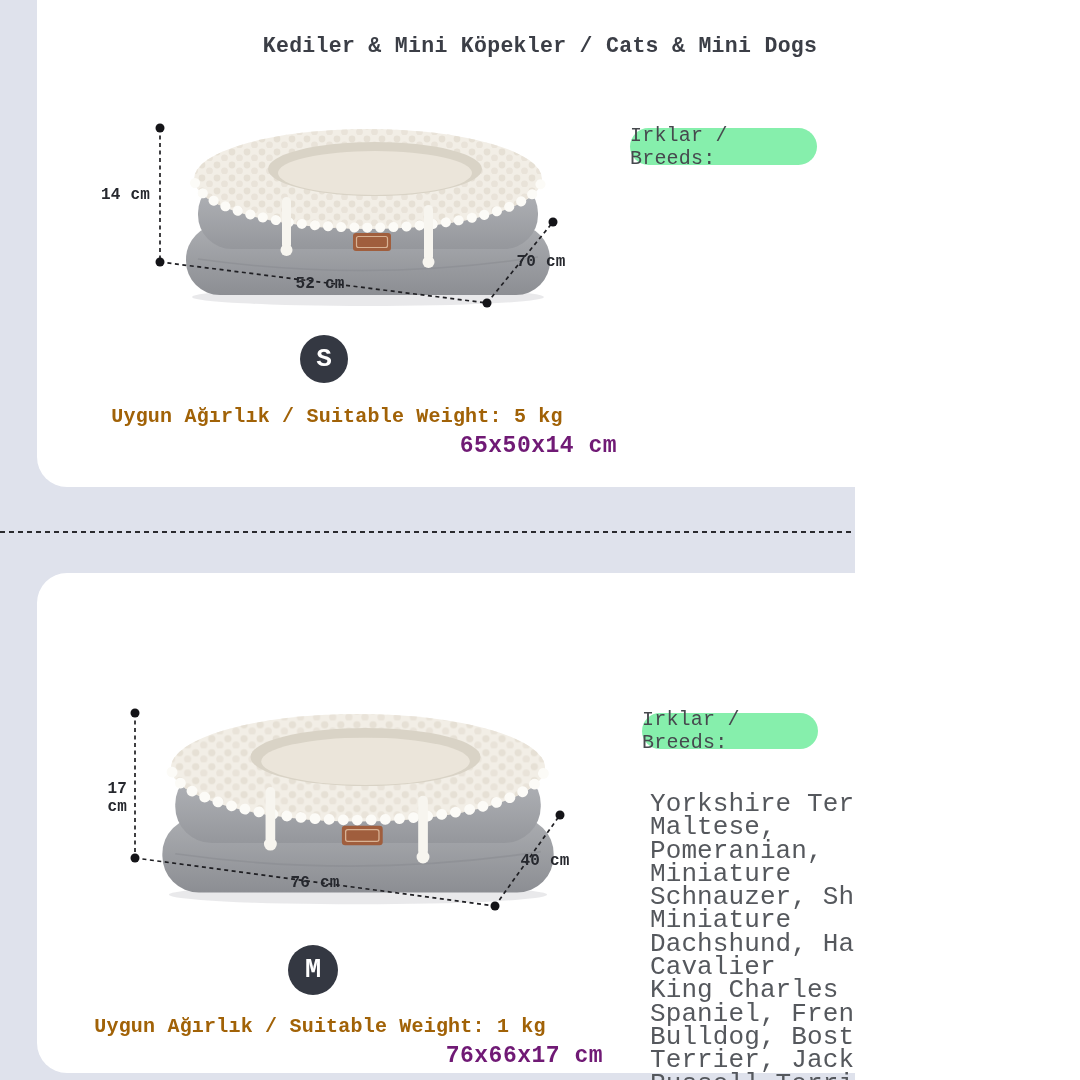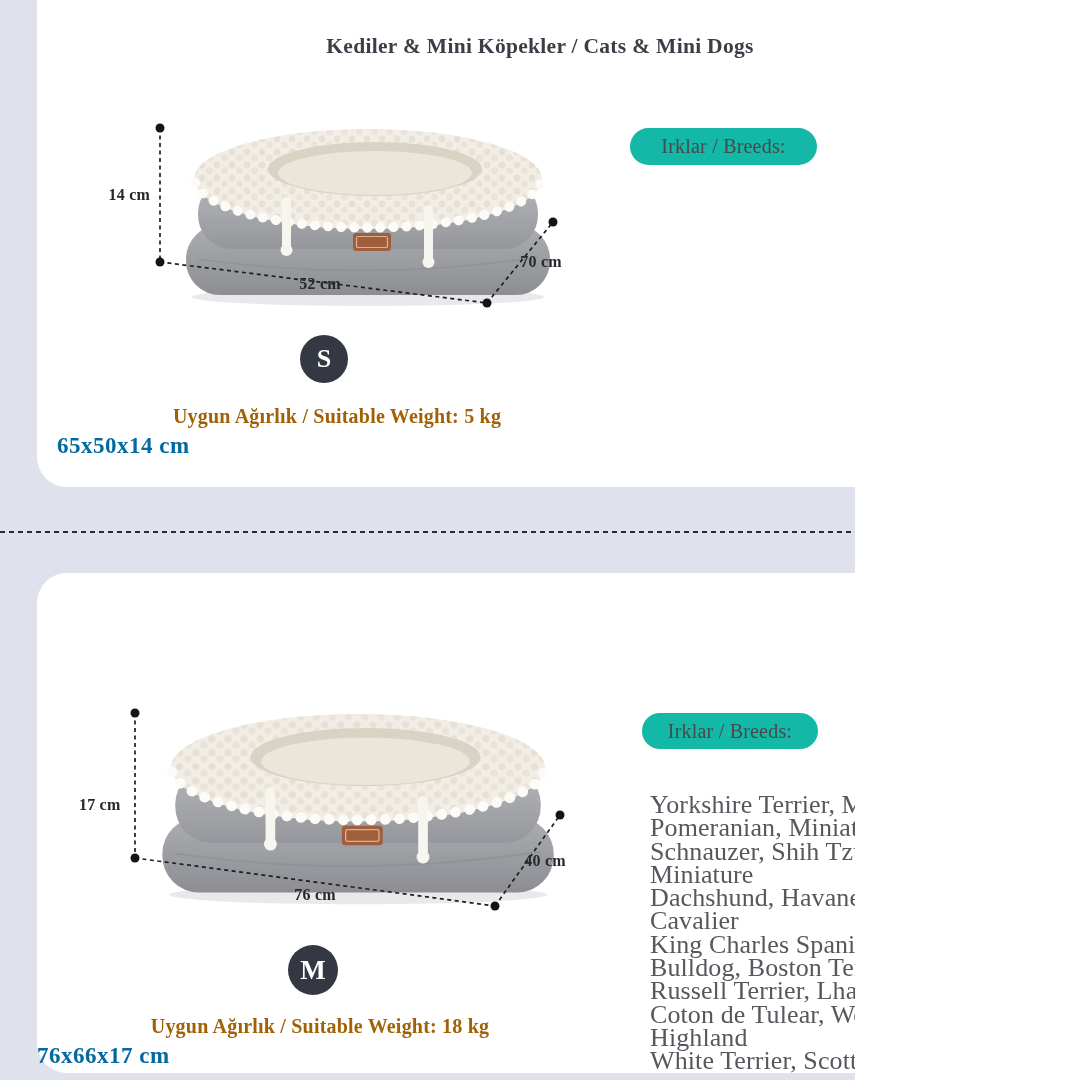--- a/index.html
+++ b/index.html
@@ -1,19 +1,19 @@
 <!DOCTYPE html>
 <html><head>
 <meta charset="utf-8">
 <style>
   html,body{margin:0;padding:0;}
   .page{
     position:relative; width:855px; height:1080px; overflow:hidden;
     background:#dfe2ec;
-    font-family:Liberation Serif, serif;
+    font-family:Liberation Mono, monospace;
     color:#3b3e46;
   }
   .card{
     position:absolute; left:37px; width:1006px;
     background:#ffffff; border-radius:30px;
   }
   .card1{ top:-44px; height:531px; }
   .card2{ top:573px; height:500px; }
   .divider{
     position:absolute; left:0; top:531px; width:1080px; height:2px;
@@ -27,21 +27,21 @@
   .title2{ left:558px; width:280px; top:53px; }
   .figure{ position:absolute; }
   .figure svg{ position:absolute; left:0; top:0; }
   .fig1{ left:63px; top:149px; width:490px; height:215px; }
   .fig2{ left:48px; top:117px; width:510px; height:240px; }
   .dim-label{
     position:absolute; font-size:16px; font-weight:700; color:#26282e;
     letter-spacing:.2px;
   }
   .pill{
-    position:absolute; background:#14b8a6; border-radius:19px;
+    position:absolute; background:#86efac; border-radius:19px;
     display:flex; align-items:center; justify-content:center;
     font-size:20px; font-weight:500; color:#46494e; letter-spacing:.2px;
   }
   .pill1{ left:593px; top:172px; width:187px; height:37px; }
   .pill2{ left:605px; top:140px; width:176px; height:36px; }
   .breeds-text{
     position:absolute; white-space:pre-line; color:#55585d; letter-spacing:.1px;
   }
   .breeds1{ left:598px; top:248px; width:330px; font-size:21px; line-height:33px; }
   .breeds2{ left:613px; top:220px; width:320px; font-size:26px; line-height:23.3px; }
@@ -52,22 +52,22 @@
   }
   .badge1{ left:263px; top:379px; width:48px; height:48px; font-size:26px; }
   .badge2{ left:251px; top:372px; width:50px; height:50px; font-size:27px; }
   .weight-line{
     position:absolute; text-align:center; font-size:20px; font-weight:700;
     color:#a16207; letter-spacing:.2px;
   }
   .weight1{ left:20px; width:560px; top:449px; }
   .weight2{ left:0px; width:566px; top:442px; }
   .dims-line{
-    position:absolute; text-align:left; font-size:23px; font-weight:700;
-    color:#0369a1; letter-spacing:.5px;
+    position:absolute; text-align:right; font-size:23px; font-weight:700;
+    color:#701a75; letter-spacing:.5px;
   }
   .dims1{ left:20px; width:560px; top:477px; }
   .dims2{ left:0px; width:566px; top:470px; }
   .defs-holder{ position:absolute; width:0; height:0; }
 </style>
 </head>
 <body>
 
 <div class="page">
 
@@ -151,36 +151,36 @@
           <line x1="50" y1="168" x2="410" y2="216"></line>
           <line x1="410" y1="216" x2="475" y2="125"></line>
         </g>
         <g fill="#141418">
           <circle cx="50" cy="23" r="4.5"></circle>
             <circle cx="50" cy="168" r="4.5"></circle>
           <circle cx="410" cy="216" r="4.5"></circle>
             <circle cx="475" cy="125" r="4.5"></circle>
         </g>
       </svg>
-      <span class="dim-label" style="left:-6px;width:48px;top:106px;text-align:left;">17 cm</span>
-      <span class="dim-label" style="left:180px;width:100px;top:196px;text-align:center;">76 cm</span>
+      <span class="dim-label" style="left:-6px;width:48px;top:90px;text-align:right;">17 cm</span>
+      <span class="dim-label" style="left:180px;width:100px;top:184px;text-align:center;">76 cm</span>
       <span class="dim-label" style="left:415px;width:90px;top:162px;text-align:center;">40 cm</span>
     </div>
 
     <div class="pill pill2">
       <span>Irklar / Breeds:</span>
     </div>
     <div class="breeds-text breeds2">Yorkshire Terrier, Maltese,
 Pomeranian, Miniature
 Schnauzer, Shih Tzu, Miniature
 Dachshund, Havanese, Cavalier
 King Charles Spaniel, French
 Bulldog, Boston Terrier, Jack
 Russell Terrier, Lhasa Apso,
 Coton de Tulear, West Highland
 White Terrier, Scottish Terrier</div>
 
     <div class="size-badge badge2">M</div>
-    <div class="weight-line weight2">Uygun Ağırlık / Suitable Weight: 18 kg</div>
+    <div class="weight-line weight2">Uygun Ağırlık / Suitable Weight: 1 kg</div>
     <div class="dims-line dims2">76x66x17 cm</div>
   </div>
 
 </div>
 
 </body></html>

